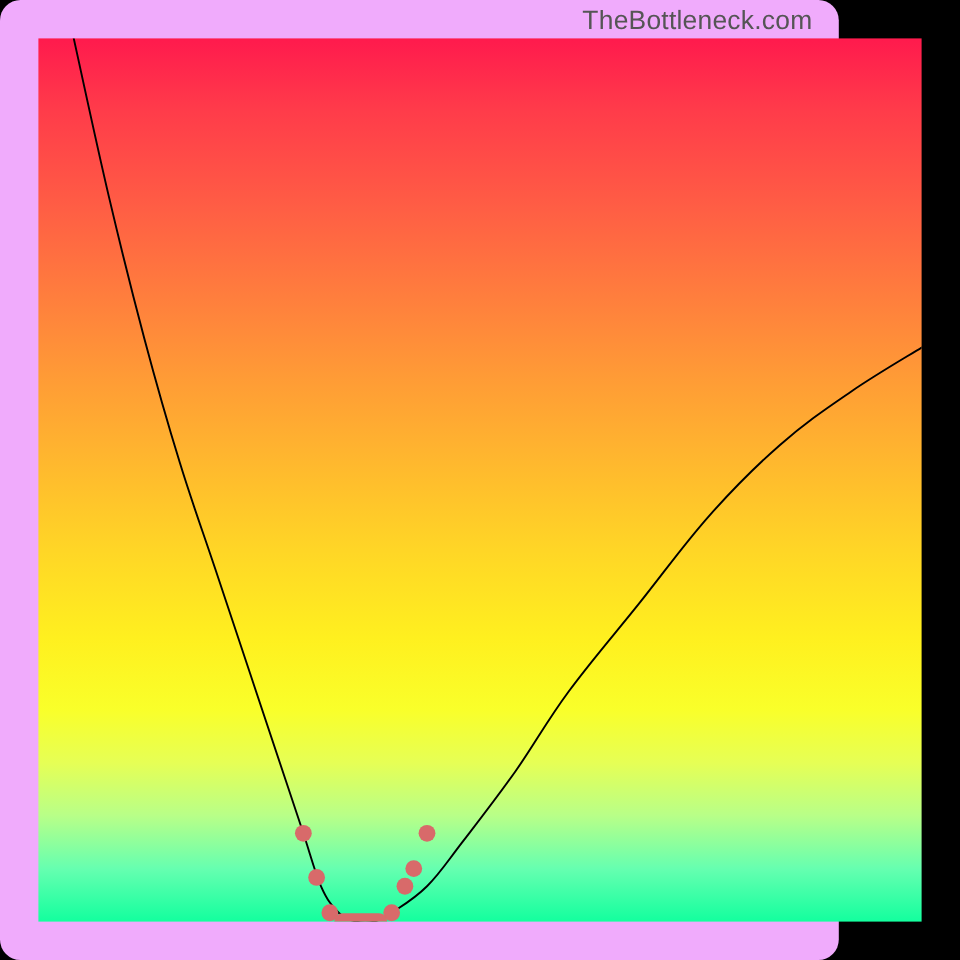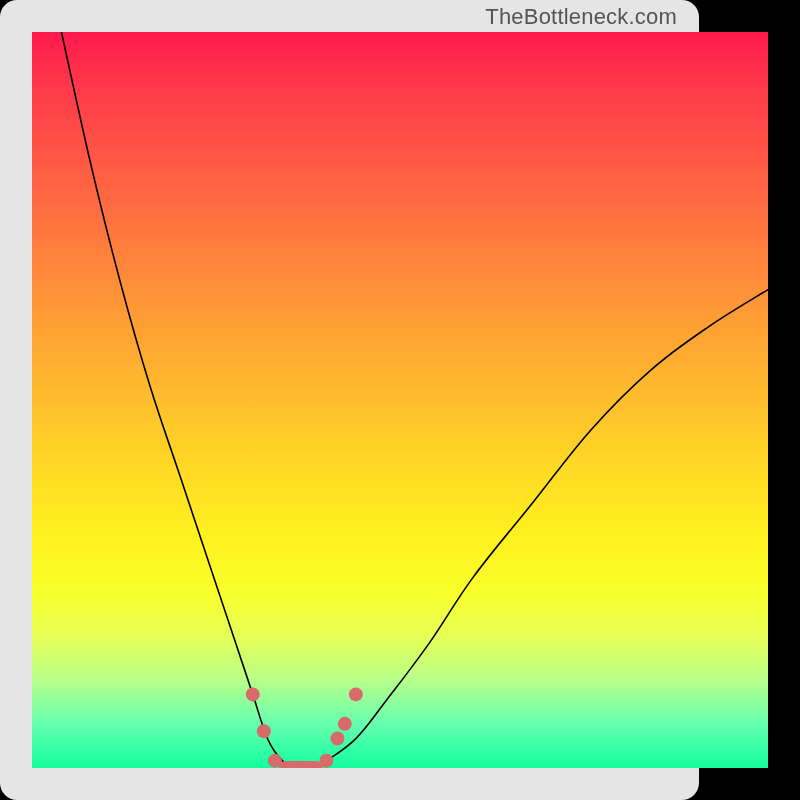--- a/index.html
+++ b/index.html
@@ -10,21 +10,21 @@
     background: #000;
     overflow: hidden;
     font-family: Arial, Helvetica, sans-serif;
   }
   .frame {
     position: absolute;
     top: 0;
     left: 0;
     width: 699px;
     height: 800px;
-    background: #e5e5e5;
+    background: #f0abfc;
     border-radius: 17px;
   }
   .plot {
     position: absolute;
     top: 32px;
     left: 32px;
     width: 736px;
     height: 736px;
     background: linear-gradient(
       to bottom,

